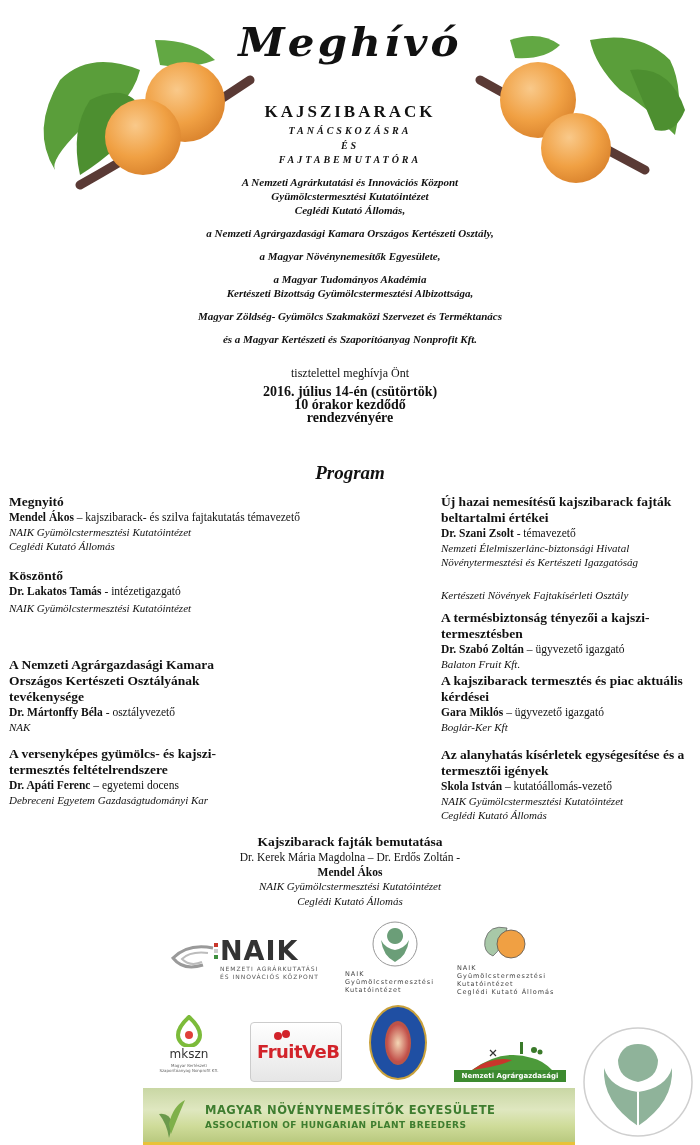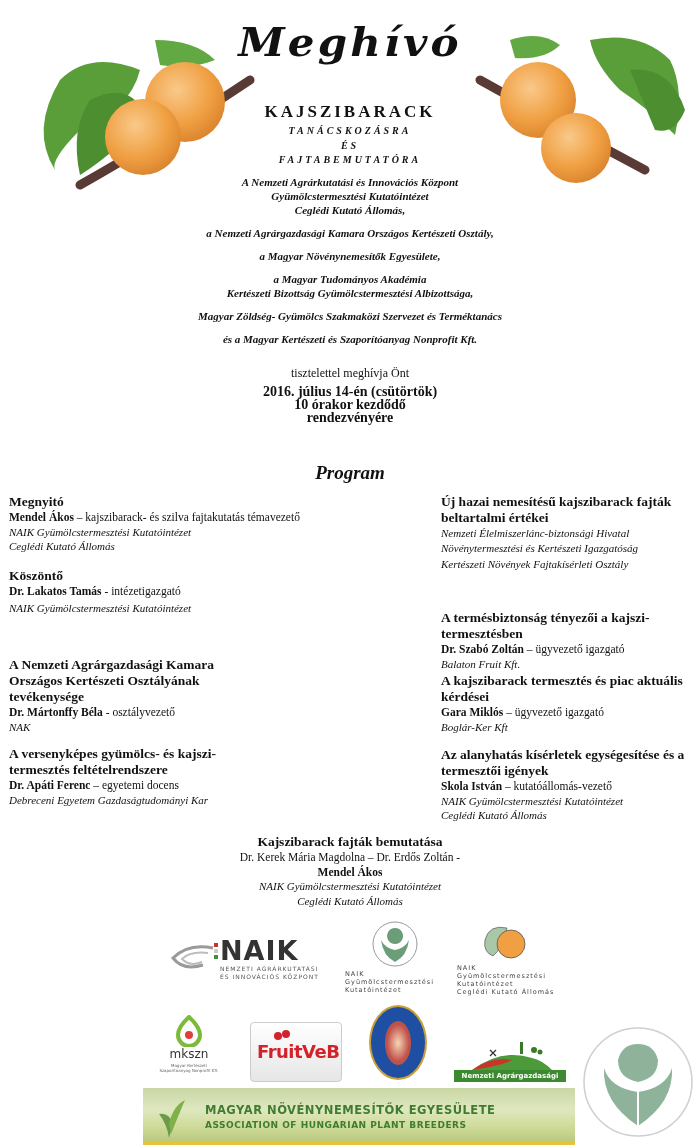--- a/index.html
+++ b/index.html
@@ -109,23 +109,24 @@
   <div class="item" style="left:9px;top:746px;width:235px">
     <div class="item-title">A versenyképes gyümölcs- és kajszi-termesztés feltételrendszere</div>
     <div class="speaker"><b>Dr. Apáti Ferenc</b><span> – egyetemi docens</span></div>
     <div class="aff">Debreceni Egyetem Gazdaságtudományi Kar</div>
   </div>
 </div>
 
 <div class="col">
   <div class="item" style="left:441px;top:494px;width:255px">
     <div class="item-title">Új hazai nemesítésű kajszibarack fajták beltartalmi értékei</div>
+    <div class="speaker"><b>Dr. Szani Zsolt</b><span> - témavezető</span></div>
     <div class="aff">Nemzeti Élelmiszerlánc-biztonsági Hivatal</div>
     <div class="aff">Növénytermesztési és Kertészeti Igazgatóság</div>
-    <div class="aff" style="margin-top:2px">Kertészeti Növények Fajtakísérleti Osztály</div>
+    <div class="aff" style="margin-top:18px">Kertészeti Növények Fajtakísérleti Osztály</div>
   </div>
   <div class="item" style="left:441px;top:610px;width:255px">
     <div class="item-title">A termésbiztonság tényezői a kajszi-termesztésben</div>
     <div class="speaker"><b>Dr. Szabó Zoltán</b><span> – ügyvezető igazgató</span></div>
     <div class="aff">Balaton Fruit Kft.</div>
   </div>
   <div class="item" style="left:441px;top:673px;width:255px">
     <div class="item-title">A kajszibarack termesztés és piac aktuális kérdései</div>
     <div class="speaker"><b>Gara Miklós</b><span> –  ügyvezető igazgató</span></div>
     <div class="aff">Boglár-Ker Kft</div>

